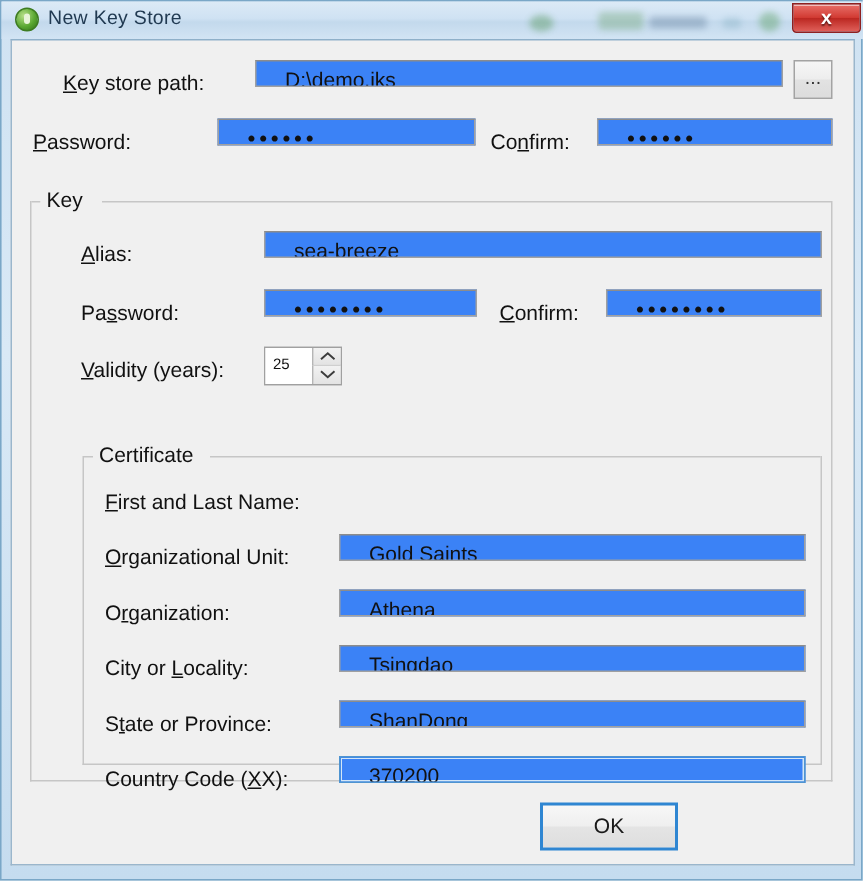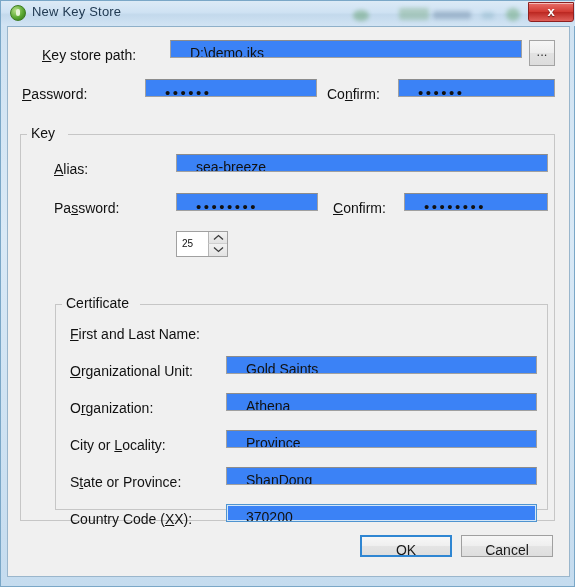--- a/index.html
+++ b/index.html
@@ -183,21 +183,21 @@
     cursor: default;
   }
   #spin-up { top: 0; border-bottom: 1px solid #cfcfcf; }
   #spin-down { top: 12px; }
   .spin-btn svg { display: block; margin: 2px auto 0; }
 
   
   .btn {
     position: absolute;
     box-sizing: border-box;
-    height: 22px;
+    height: 32px;
     font-size: 14px;
     color: #1a1a1a;
     text-align: center;
     line-height: 28px;
     background: linear-gradient(to bottom, #f7f7f7 0%, #efefef 48%, #e4e4e4 52%, #dedede 100%);
     border: 1px solid #a0a0a0;
     cursor: default;
   }
   .btn.default {
     border: 2px solid #2f86d2;
@@ -252,20 +252,23 @@
       <div class="lbl" style="left:33px; top:66px;">
         Pa<u>s</u>sword:
       </div>
       <div class="tf pw" style="left:155px; top:59px; width:142px;">••••••••</div>
 
       <div class="lbl" style="left:312px; top:66px;">
         <u>C</u>onfirm:
       </div>
       <div class="tf pw" style="left:383px; top:59px; width:144px;">••••••••</div>
 
+      <div class="lbl" style="left:33px; top:104px;">
+        <u>V</u>alidity (years):
+      </div>
       <div id="validity-spinner" style="left:155px; top:97px;">
         <div id="validity-value">25</div>
         <div class="spin-btn" id="spin-up">
           <svg width="11" height="7" viewBox="0 0 11 7">
               <path d="M1 5.5 L5.5 1.5 L10 5.5" fill="none" stroke="#3c3c3c" stroke-width="1.3"></path>
             </svg>
         </div>
         <div class="spin-btn" id="spin-down">
           <svg width="11" height="7" viewBox="0 0 11 7">
               <path d="M1 1.5 L5.5 5.5 L10 1.5" fill="none" stroke="#3c3c3c" stroke-width="1.3"></path>
@@ -288,31 +291,30 @@
         <div class="tf" style="left:170px; top:52px; width:311px;">Gold Saints</div>
 
         <div class="lbl" style="left:14px; top:96px;">
           O<u>r</u>ganization:
         </div>
         <div class="tf" style="left:170px; top:89px; width:311px;">Athena</div>
 
         <div class="lbl" style="left:14px; top:133px;">
           City or <u>L</u>ocality:
         </div>
-        <div class="tf" style="left:170px; top:126px; width:311px;">Province</div>
+        <div class="tf" style="left:170px; top:126px; width:311px;">Tsingdao</div>
 
         <div class="lbl" style="left:14px; top:170px;">
           S<u>t</u>ate or Province:
         </div>
         <div class="tf" style="left:170px; top:163px; width:311px;">ShanDong</div>
 
         <div class="lbl" style="left:14px; top:207px;">
           Country Code (<u>X</u>X):
         </div>
         <div class="tf focused" style="left:170px; top:200px; width:311px;">370200</div>
       </div>
     </div>
 
     <div class="btn default" style="left:352px; top:508px; width:92px;">OK</div>
-    <div class="btn" style="left:453px; top:508px; width:92px;">Cancel</div>
 
   </div>
 </div>
 
 </body></html>

